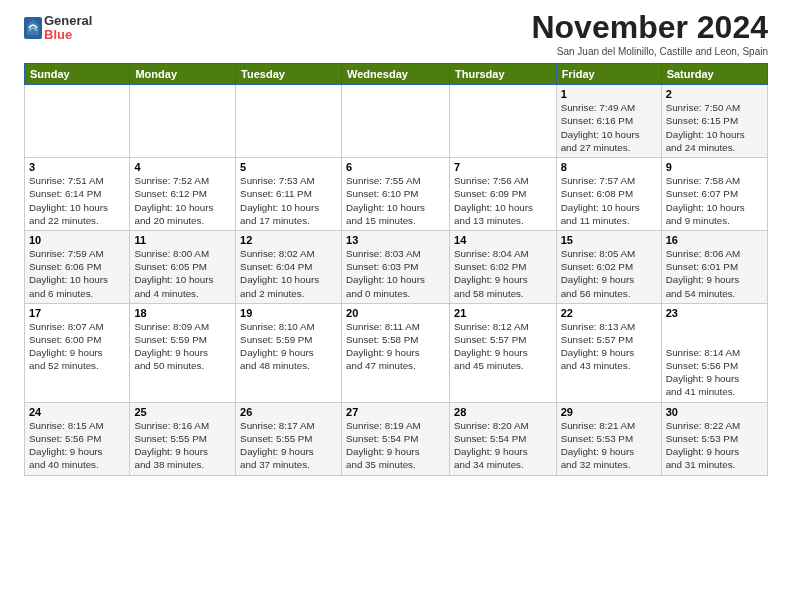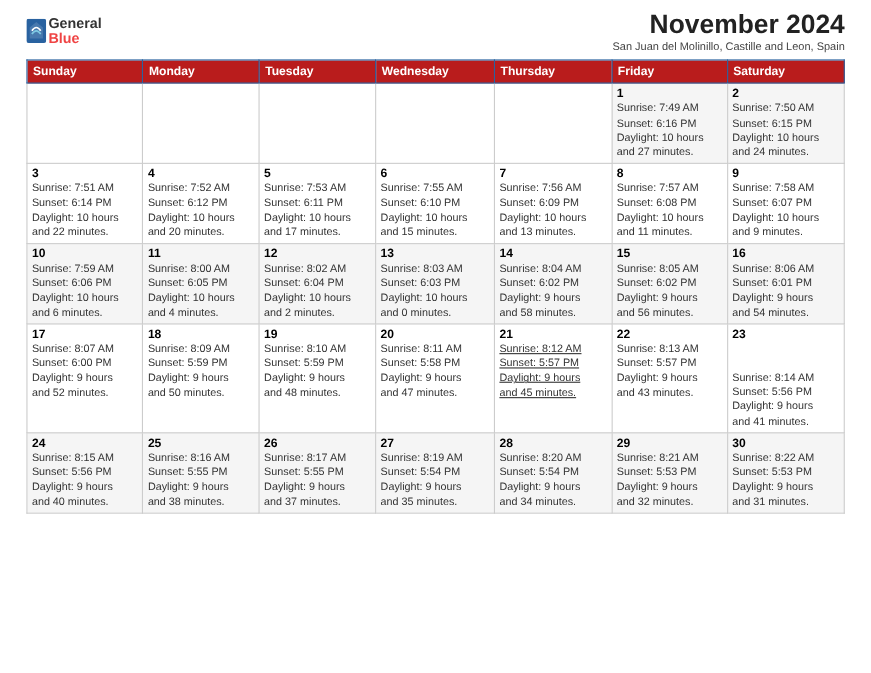--- a/index.html
+++ b/index.html
@@ -42,38 +42,38 @@
     }
     .logo-icon {
       width: 18px;
       height: 22px;
       margin-right: 2px;
     }
     .title-block {
       text-align: right;
     }
     .month-title {
-      font-size: 24px;
+      font-size: 32px;
       font-weight: bold;
       color: #222;
       line-height: 1.1;
     }
     .subtitle {
       font-size: 10px;
       color: #444;
       margin-top: 1px;
     }
     .calendar {
       width: 100%;
       border-collapse: collapse;
       margin-top: 6px;
       font-size: 10.5px;
     }
     .calendar th {
-      background: #b91c1c;
+      background: #4d7c0f;
       color: #fff;
       text-align: left;
       padding: 4px 5px;
       font-size: 11px;
       border: 1px solid #2962a0;
     }
     .calendar td {
       border: 1px solid #ccc;
       vertical-align: top;
       padding: 3px 4px;
@@ -284,21 +284,21 @@
           </td>
           <td>
             <span class="day-num">20</span>
             <div class="day-info" style="white-space: pre-line;">Sunrise: 8:11 AM
 Sunset: 5:58 PM
 Daylight: 9 hours
 and 47 minutes.</div>
           </td>
           <td>
             <span class="day-num">21</span>
-            <div class="day-info" style="white-space: pre-line; text-decoration: underline;">Sunrise: 8:12 AM
+            <div class="day-info" style="white-space: pre-line;">Sunrise: 8:12 AM
 Sunset: 5:57 PM
 Daylight: 9 hours
 and 45 minutes.</div>
           </td>
           <td>
             <span class="day-num">22</span>
             <div class="day-info" style="white-space: pre-line;">Sunrise: 8:13 AM
 Sunset: 5:57 PM
 Daylight: 9 hours
 and 43 minutes.</div>

